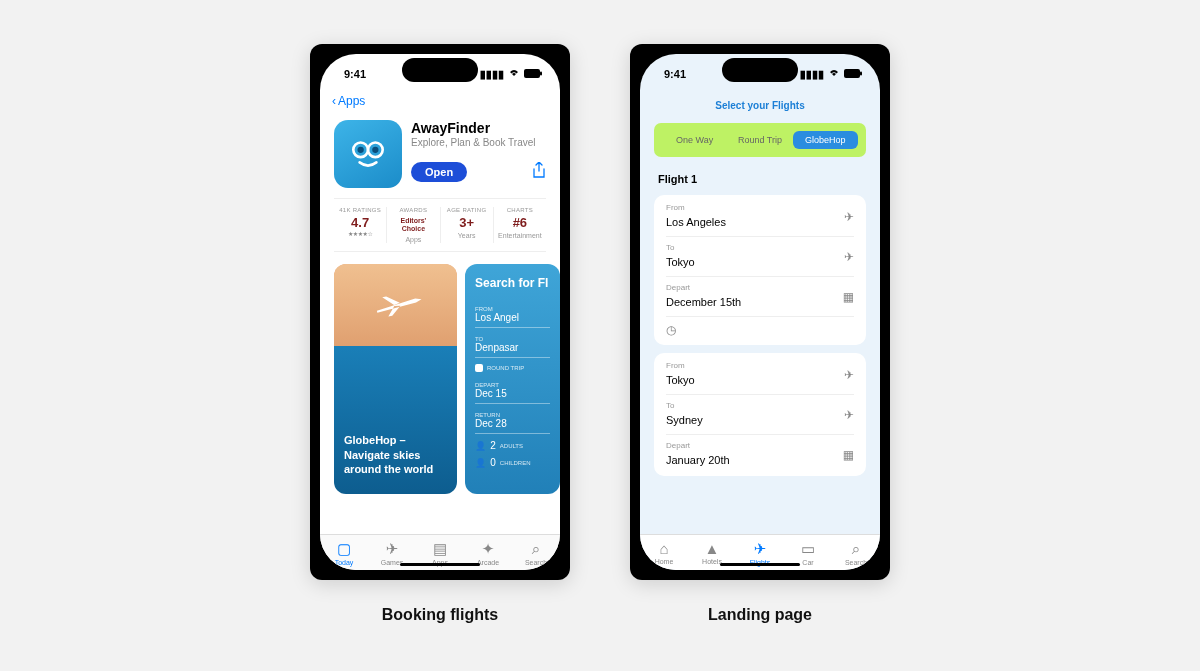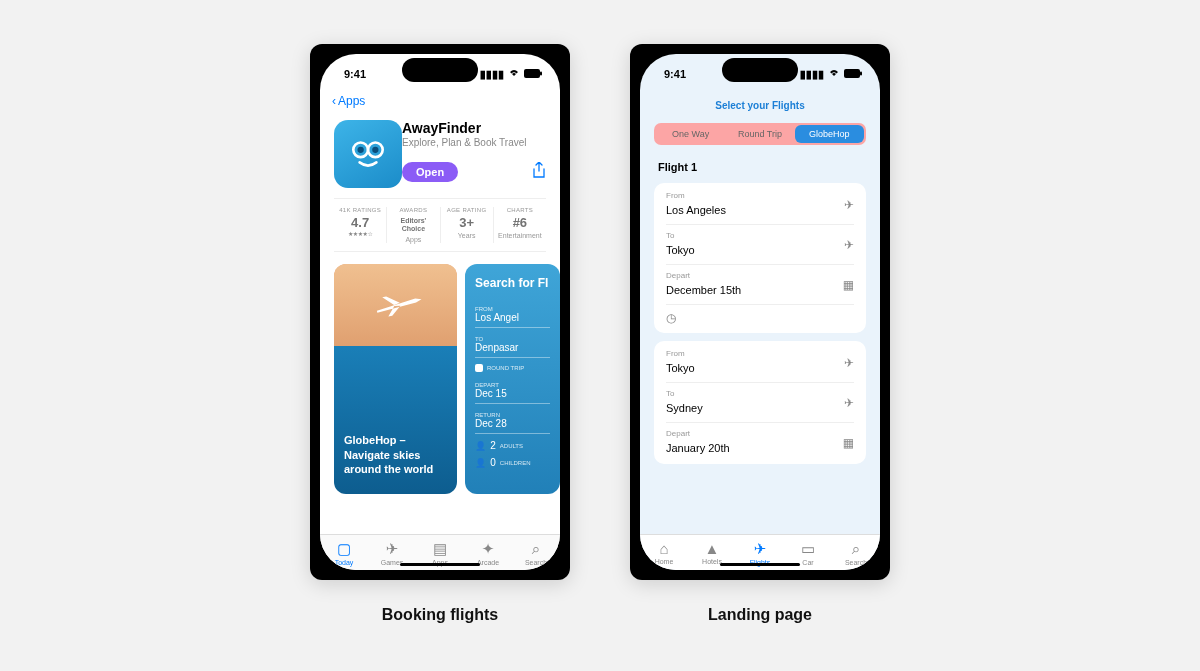--- a/index.html
+++ b/index.html
@@ -7,34 +7,34 @@
 .phone-wrap { display: flex; flex-direction: column; align-items: center; }
 .phone { width: 260px; height: 536px; background: #000; border-radius: 12px; padding: 10px; position: relative; box-shadow: 0 4px 20px rgba(0,0,0,0.15); }
 .screen { width: 100%; height: 100%; background: #fff; border-radius: 36px; overflow: hidden; position: relative; display: flex; flex-direction: column; }
 .notch { position: absolute; top: 14px; left: 50%; transform: translateX(-50%); width: 76px; height: 24px; background: #000; border-radius: 14px; z-index: 10; }
 .status-bar { height: 40px; display: flex; justify-content: space-between; align-items: center; padding: 0 18px 0 24px; font-size: 11px; font-weight: 600; }
 .status-right { display: flex; gap: 4px; align-items: center; }
 .caption { margin-top: 26px; font-size: 16px; font-weight: 600; color: #111; }
 
 
 .nav-back { display: flex; align-items: center; padding: 0 12px 6px; color: #007aff; font-size: 12px; gap: 2px; }
-.app-header { display: flex; gap: 0; padding: 6px 14px 10px; }
+.app-header { display: flex; gap: 9px; padding: 6px 14px 10px; }
 .app-icon { width: 68px; height: 68px; border-radius: 14px; background: linear-gradient(150deg,#3db4e8,#1b8cc9); display: flex; align-items: center; justify-content: center; }
 .app-icon svg { width: 42px; height: 42px; }
 .app-info { flex: 1; }
 .app-name { font-size: 14px; font-weight: 600; }
 .app-sub { font-size: 10px; color: #888; margin-top: 1px; }
 .app-actions { display: flex; align-items: center; gap: 10px; margin-top: 14px; }
-.open-btn { background: #8b5cf6; color: #fff; font-size: 11px; font-weight: 600; padding: 4px 14px; border-radius: 12px; }
+.open-btn { background: #1d4ed8; color: #fff; font-size: 11px; font-weight: 600; padding: 4px 14px; border-radius: 12px; }
 .share-btn { color: #007aff; margin-left: auto; }
 .stats-row { display: flex; border-top: 1px solid #eee; border-bottom: 1px solid #eee; padding: 8px 0; margin: 0 14px; color: #999; font-size: 7px; text-align: center; }
 .stat { flex: 1; border-right: 1px solid #eee; padding: 0 4px; }
 .stat:last-child { border-right: none; }
 .stat-top { text-transform: uppercase; letter-spacing: 0.3px; font-size: 6px; margin-bottom: 2px; }
-.stat-mid { font-size: 13px; font-weight: 600; color: #737373; }
+.stat-mid { font-size: 13px; font-weight: 600; color: #7f1d1d; }
 .stat-bot { font-size: 7px; margin-top: 2px; }
 .stars { color: #888; font-size: 6px; letter-spacing: -0.5px; }
 .promo-area { display: flex; gap: 8px; padding: 12px 0 12px 14px; overflow: hidden; flex: 1; }
 .promo-card { border-radius: 12px; position: relative; color: #fff; overflow: hidden; }
 .promo1 { width: 128px; height: 230px; background: linear-gradient(180deg,#e8a87c 0%,#d8905e 35%,#1a7fb8 35%,#0d5d8f 100%); }
 .promo1-sky { position:absolute; top:0; left:0; right:0; height:82px; background: linear-gradient(180deg,#f0c090,#e0a070); }
 .plane { position: absolute; top: 28px; left: 40px; transform: rotate(-12deg); }
 .promo1-text { position: absolute; bottom: 18px; left: 10px; right: 10px; font-size: 11px; font-weight: 600; line-height: 1.3; }
 .promo2 { width: 98px; height: 230px; background: linear-gradient(180deg,#3fa5d8,#2180b8); padding: 12px 10px; font-size: 9px; }
 .promo2-title { font-size: 12px; font-weight: 600; margin-bottom: 12px; white-space: nowrap; }
@@ -45,21 +45,21 @@
 .check { width: 8px; height: 8px; background: #fff; border-radius: 2px; }
 .tab-bar { display: flex; border-top: 1px solid #ddd; background: #fafafa; }
 .tab { flex: 1; text-align: center; padding: 5px 0 4px; font-size: 7px; color: #888; }
 .tab.active { color: #007aff; }
 .tab-ic { font-size: 15px; margin-bottom: 1px; display:block; }
 .home-ind { position: absolute; bottom: 4px; left: 50%; transform: translateX(-50%); width: 80px; height: 3px; background: #000; border-radius: 2px; }
 
 
 .screen2 { background: #eaf3fb; }
 .page-title { text-align: center; color: #1c7fd6; font-size: 10px; font-weight: 700; padding: 6px 0 12px; }
-.seg-control { display: flex; background: #fca5a5; border-radius: 7px; margin: 0 14px 10px; padding: 2px; font-size: 9px; }
+.seg-control { display: flex; background: #bef264; border-radius: 7px; margin: 0 14px 10px; padding: 8px; font-size: 9px; }
 .seg { flex: 1; text-align: center; padding: 4px 0; color: #666; border-radius: 6px; }
 .seg.active { background: #2a8de0; color: #fff; }
 .section-label { font-size: 11px; font-weight: 600; padding: 6px 18px; }
 .card { background: #fff; border-radius: 10px; margin: 4px 14px 8px; padding: 2px 12px; }
 .field-row { border-bottom: 1px solid #eee; padding: 6px 0; display: flex; align-items: center; }
 .field-row:last-child { border-bottom: none; }
 .field-text { flex: 1; }
 .field-label { font-size: 8px; color: #999; display: block; }
 .field-val { font-size: 11px; font-weight: 500; }
 .field-icon { color: #888; font-size: 12px; }

